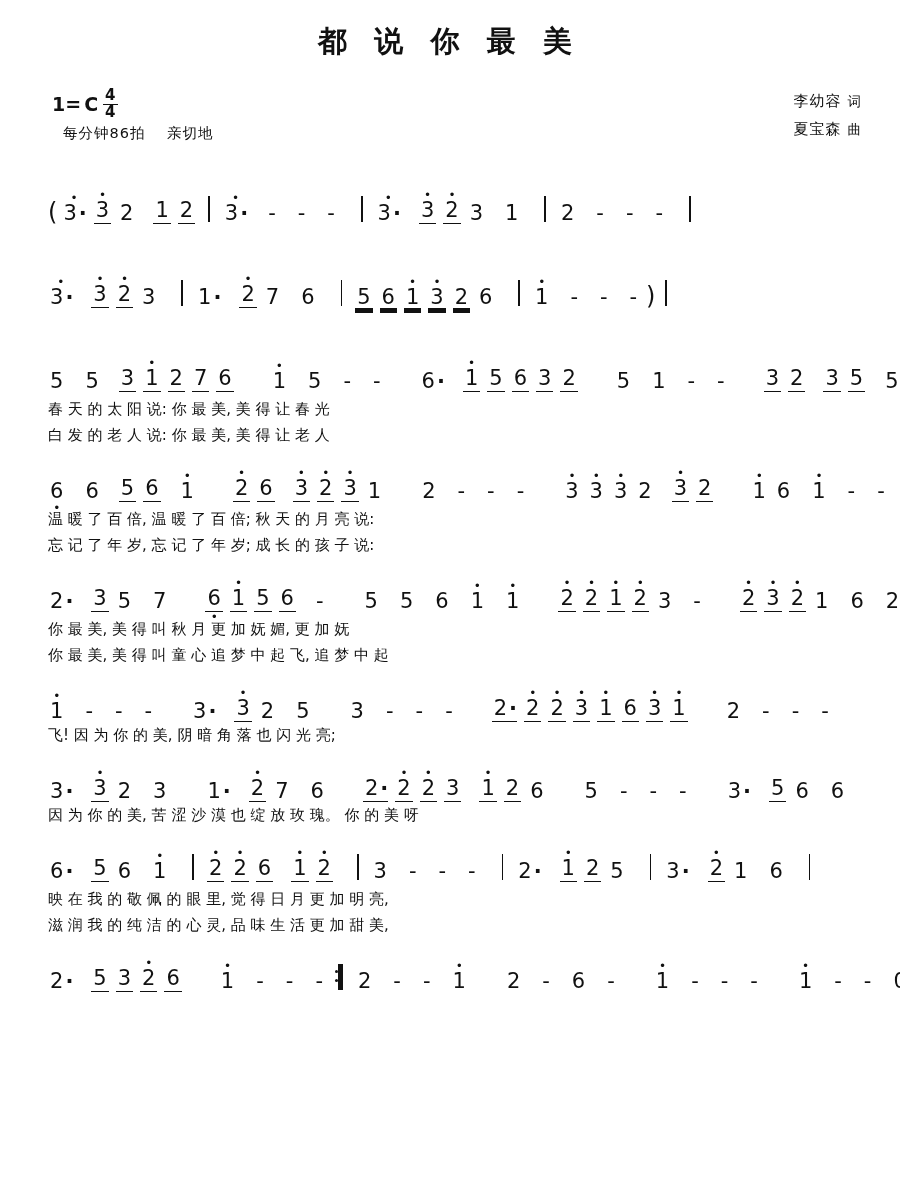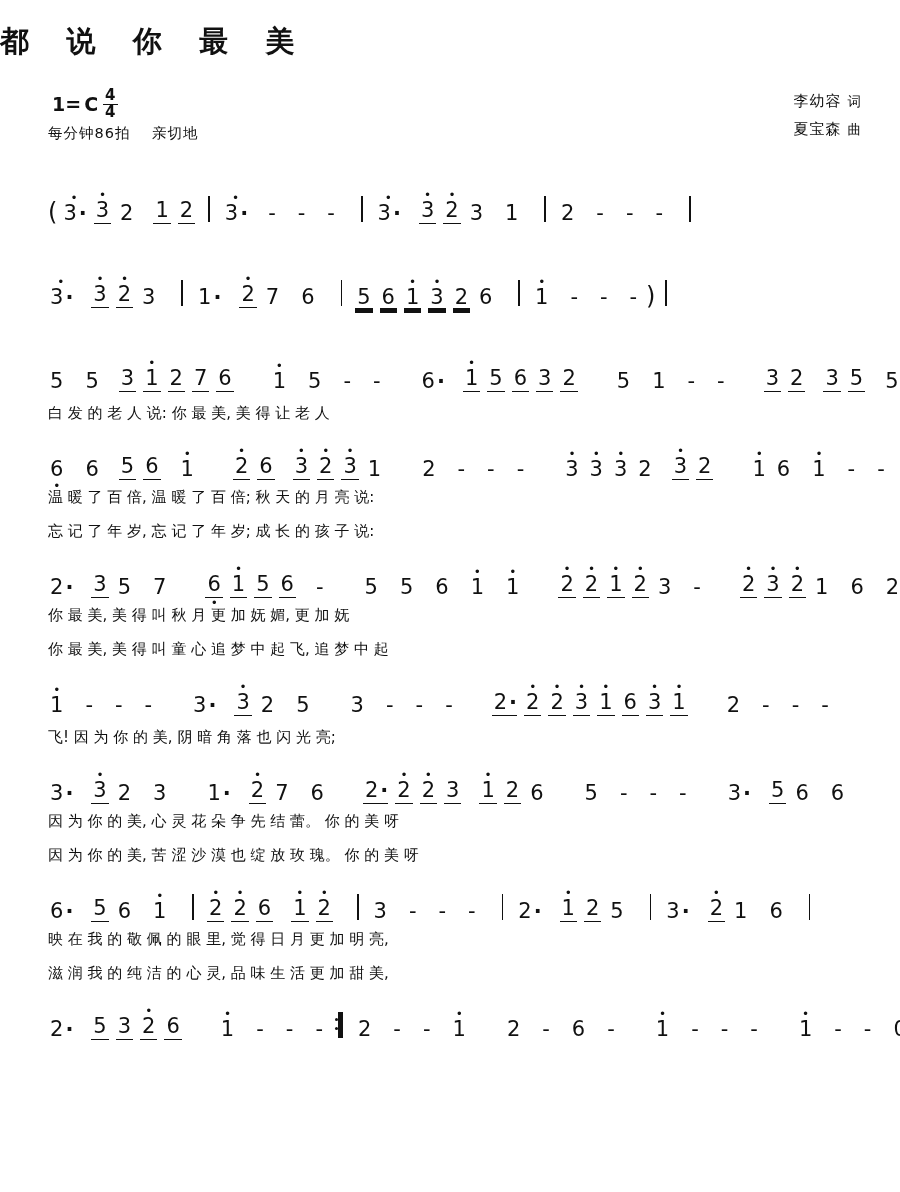--- a/index.html
+++ b/index.html
@@ -15,25 +15,26 @@
     position: relative;
     overflow: hidden;
   }
   .sheet {
     width: 900px;
     height: 1192px;
     position: relative;
   }
   
   .title {
+    text-align: center;
     font-size: 29px;
     font-weight: bold;
     letter-spacing: 10px;
     margin-top: 22px;
-    font-family: Liberation Mono, monospace;
+    font-family: Liberation Serif, serif;
   }
   
   .header {
     position: relative;
     height: 82px;
     margin-top: 26px;
   }
   .keysig {
     position: absolute;
     left: 52px;
@@ -50,21 +51,21 @@
     text-align: center;
     font-size: 15px;
     line-height: 1.05;
     margin-left: 5px;
     font-weight: bold;
   }
   .frac .num { display: block; border-bottom: 1.6px solid #111; padding: 0 2px;}
   .frac .den { display: block; padding: 0 2px;}
   .tempo {
     position: absolute;
-    left: 48px;
+    left: 63px;
     top: 36px;
     font-size: 14.5px;
     font-family: "DejaVu Sans", sans-serif;
     letter-spacing: 1px;
   }
   .tempo .mood { margin-left: 16px; }
   .credits {
     position: absolute;
     right: 38px;
     top: 0px;
@@ -153,21 +154,21 @@
   .paren { font-size: 24px; margin-right: 4px; }
   .lyric-row {
     display: flex;
     font-family: "DejaVu Sans", sans-serif;
     font-size: 15px;
     letter-spacing: 0px;
     margin-top: 8px;
     height: 22px;
     white-space: nowrap;
   }
-  .lyric-line-wrap { margin-top: 12px; }
+  .lyric-line-wrap { margin-top: 4px; }
 </style>
 </head>
 <body>
 
 <div class="sheet">
 
   <div class="title">都 说 你 最 美</div>
 
   <div class="header">
     <div class="keysig">
@@ -277,20 +278,21 @@
       <span class="nt gap">-</span>
       <span class="nt gap">-</span>
       <span class="bar"></span>
       <span class="nt u1">3</span>
       <span class="nt u1 gap">2</span>
       <span class="nt u1">3</span>
       <span class="nt u1 gap">5</span>
       <span class="nt gap">5</span>
       <span class="bar"></span>
     </div>
+    <div class="lyric-row">春 天 的 太 阳    说:     你    最    美,     美 得 让 春 光</div>
     <div class="lyric-row lyric-line-wrap">白 发 的 老 人    说:     你    最    美,     美 得 让 老 人</div>
   </div>
 
   <div class="system">
     <div class="notes-row">
       <span class="nt oct-dn gap">6</span>
       <span class="nt gap">6</span>
       <span class="nt u1">5</span>
       <span class="nt u1 gap">6</span>
       <span class="nt oct-up gap">1</span>
@@ -422,21 +424,20 @@
       <span class="nt gap">-</span>
       <span class="nt gap">-</span>
       <span class="nt gap">-</span>
       <span class="bar"></span>
       <span class="nt dot gap">3</span>
       <span class="nt u1">5</span>
       <span class="nt gap">6</span>
       <span class="nt gap">6</span>
       <span class="bar"></span>
     </div>
-    <div class="lyric-row">因 为 你 的  美,      心 灵 花 朵 争 先 结  蕾。      你 的 美 呀</div>
     <div class="lyric-row lyric-line-wrap">因 为 你 的  美,      苦 涩 沙 漠 也 绽 放 玫  瑰。      你 的 美 呀</div>
   </div>
 
   <div class="system">
     <div class="notes-row">
       <span class="nt dot gap">6</span>
       <span class="nt u1">5</span>
       <span class="nt gap">6</span>
       <span class="nt oct-up gap">1</span>
       <span class="bar"></span>

